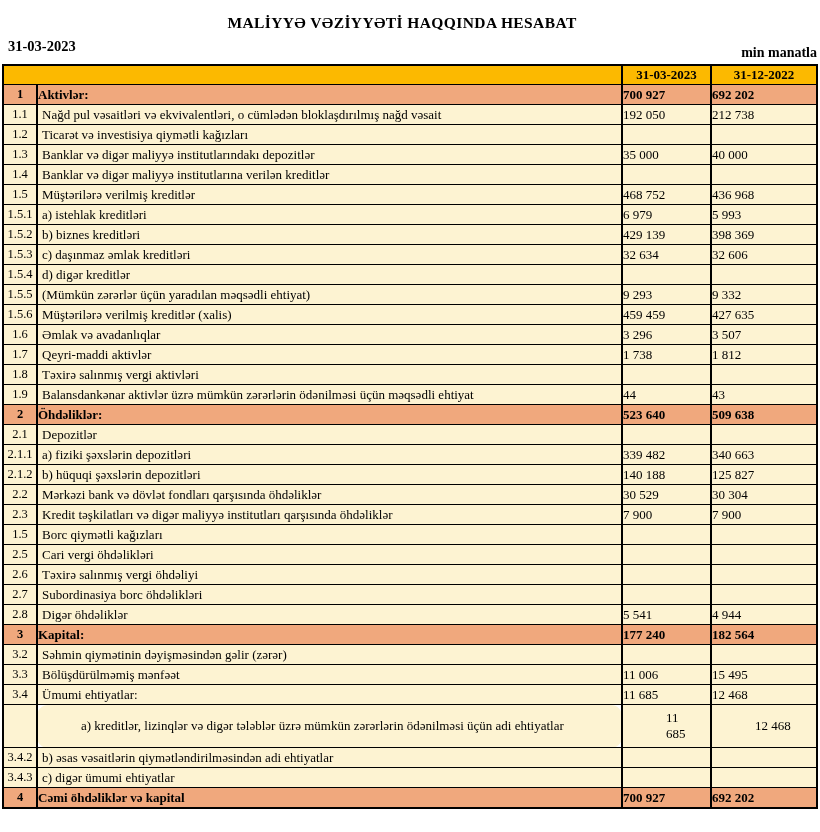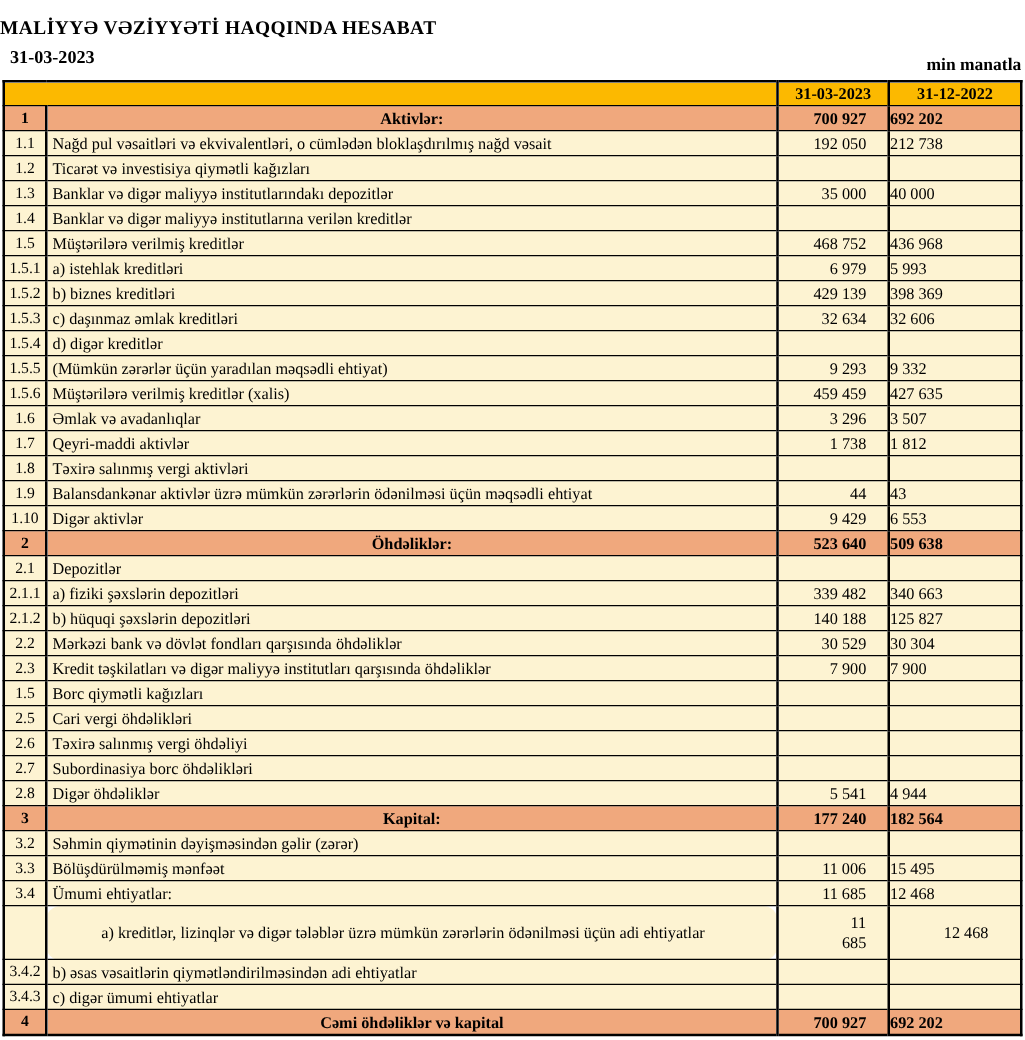--- a/index.html
+++ b/index.html
@@ -5,21 +5,21 @@
   html,body{margin:0;padding:0;background:#fff;}
   body{
     width:820px;height:832px;
     font-family:"Liberation Serif","DejaVu Serif",serif;
     color:#000;
     -webkit-font-smoothing:antialiased;
     box-sizing:border-box;
   }
   .page{width:820px;box-sizing:border-box;padding-top:10px;}
   .report-title{
-    text-align:left;font-weight:bold;font-size:15.5px;
+    text-align:center;font-weight:bold;font-size:15.5px;
     letter-spacing:.4px;margin:4px 16px 6px 0;
   }
   .meta-row{
     display:flex;justify-content:space-between;align-items:flex-end;
     padding:0 3px 0 8px;margin-bottom:2px;
   }
   .date-label{font-weight:bold;font-size:14.5px;padding-bottom:7px;}
   .unit-label{font-weight:bold;font-size:14px;padding-bottom:1px;}
   table.fin{
     border-collapse:collapse;table-layout:fixed;
@@ -36,31 +36,31 @@
     line-height:1.2;
   }
   td.c-num{
     text-align:center;
     border-right-width:2px;
     font-size:12.5px;
   }
   td.c-label{padding-left:4px;text-align:left;}
   td.c-v1{
     border-left-width:2px;border-right-width:2px;
-    text-align:right;padding-right:17px;
+    padding-right:17px;
   }
   td.c-v2{padding-right:17px;}
   tr.hdr td{
     background:var(--gold,#FCB900);
     font-weight:bold;text-align:center;height:18px;
   }
   tr.hdr td.c-v1, tr.hdr td.c-v2{padding-right:0;}
   tr.regular td{background:var(--cream,#FDF3D2);}
   tr.section td{background:var(--salmon,#F0A87D);font-weight:bold;}
-  tr.section td.c-label{text-align:center;padding-left:0;}
+  tr.section td.c-label{text-align:left;padding-left:0;}
   tr.tall td{height:42px;padding-left:43px;}
   tr.tall td.c-label{line-height:1.45;border-radius:11px;}
 </style>
 </head>
 <body>
 
 <div class="page">
   <div class="report-title">MALİYYƏ VƏZİYYƏTİ HAQQINDA HESABAT</div>
   <div class="meta-row">
     <span class="date-label">31-03-2023</span>
@@ -170,26 +170,20 @@
           <td class="c-label">Təxirə salınmış vergi aktivləri</td>
           <td class="c-v1"></td>
           <td class="c-v2"></td>
         </tr>
         <tr class="regular">
           <td class="c-num">1.9</td>
           <td class="c-label">Balansdankənar aktivlər üzrə mümkün zərərlərin ödənilməsi üçün məqsədli ehtiyat</td>
           <td class="c-v1">44</td>
           <td class="c-v2">43</td>
         </tr>
-        <tr class="regular">
-          <td class="c-num">1.10</td>
-          <td class="c-label">Digər aktivlər</td>
-          <td class="c-v1">9 429</td>
-          <td class="c-v2">6 553</td>
-        </tr>
         <tr class="section">
           <td class="c-num">2</td>
           <td class="c-label">Öhdəliklər:</td>
           <td class="c-v1">523 640</td>
           <td class="c-v2">509 638</td>
         </tr>
         <tr class="regular">
           <td class="c-num">2.1</td>
           <td class="c-label">Depozitlər</td>
           <td class="c-v1"></td>

